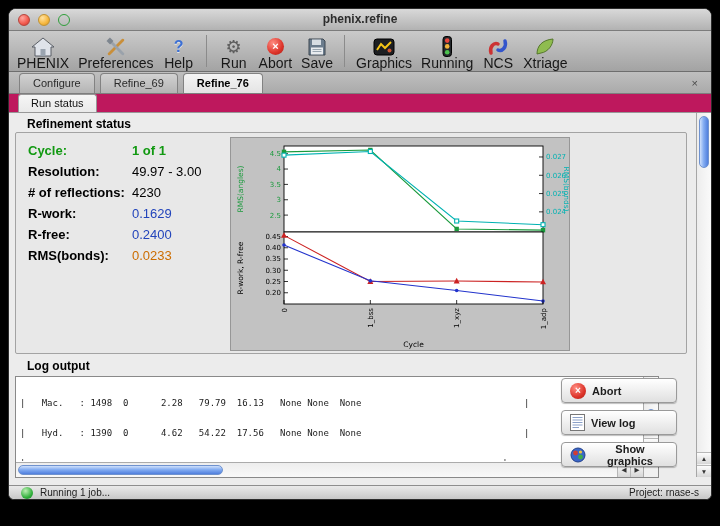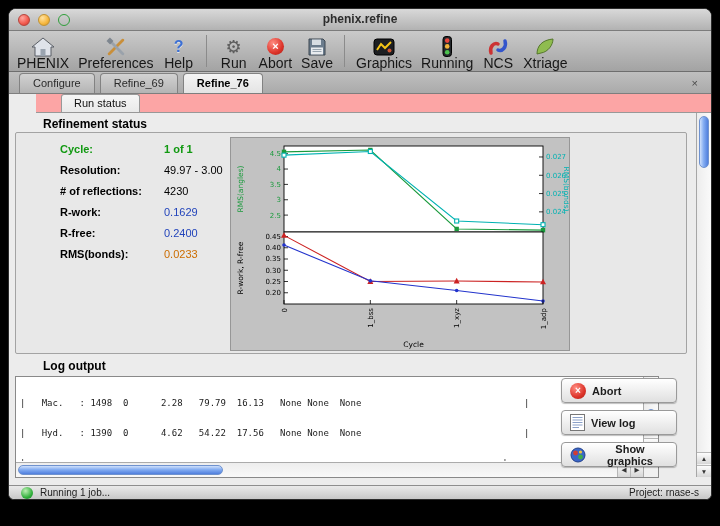--- a/index.html
+++ b/index.html
@@ -39,36 +39,36 @@
   .tabbar { position:absolute; top:63px; left:0; right:0; height:22px;
     background:linear-gradient(#bfbfbf,#aaaaaa); border-bottom:1px solid #7e7e7e;
     display:flex; align-items:flex-end; padding:0 10px; }
   .tab { height:20px; line-height:19px; padding:0 13px; font-size:11px; color:#2a2a2a;
     background:linear-gradient(#d2d2d2,#b4b4b4); border:1px solid #828282; border-bottom:none;
     border-radius:4px 4px 0 0; margin-right:5px; }
   .tab.active { background:linear-gradient(#f4f4f4,#e4e4e4); color:#000; font-weight:bold; }
   .tab-close { margin-left:auto; font-size:11px; color:#4a4a4a; line-height:20px; padding:0 3px; }
 
   
-  .subtabbar { position:absolute; top:85px; left:0; right:0; height:19px; background:#fca5a5;
-    border-bottom:1px solid #989898; display:flex; align-items:flex-end; padding-left:25px;margin-left:27px; }
+  .subtabbar { position:absolute; top:85px; left:0; right:0; height:19px; background:#be185d;
+    border-bottom:1px solid #989898; display:flex; align-items:flex-end; padding-left:9px; }
   .subtab { height:18px; line-height:17px; padding:0 12px; font-size:11px; color:#111;
     background:linear-gradient(#f6f6f6,#e9e9e9); border:1px solid #989898; border-bottom:none;
     border-radius:3px 3px 0 0; }
 
   
   .main { position:absolute; top:104px; left:0; right:0; bottom:22px; background:#ececec; }
-  .section-title { position:absolute; left:18px; font-size:12px; font-weight:bold; color:#000;padding-left:16px; }
+  .section-title { position:absolute; left:2px; font-size:12px; font-weight:bold; color:#000;padding-left:16px; }
   .refine-title { top:4px; }
   .log-title { top:246px; }
 
   .refine-box { position:absolute; left:6px; top:19px; width:672px; height:222px;
     border:1px solid #a3a3a3; background:#e8e8e8; border-radius:2px; }
   .stats { position:absolute; left:12px; top:10px; }
-  .stat-row { height:21px; font-size:11px; white-space:nowrap;margin-left:32px; }
+  .stat-row { height:21px; font-size:13px; white-space:nowrap; }
   .stat-label { display:inline-block; width:104px; font-weight:bold; color:#000; }
   .stat-value { color:#000; }
   .stat-row:first-child .stat-value { font-weight:bold; }
 
   .chart-block { position:absolute; left:214px; top:4px; width:340px; height:214px;
     background:#c2c2c2; border:1px solid #979797; }
   .chart-block svg { display:block; }
 
   
   .log-box { position:absolute; left:6px; top:263px; width:644px; height:102px;

